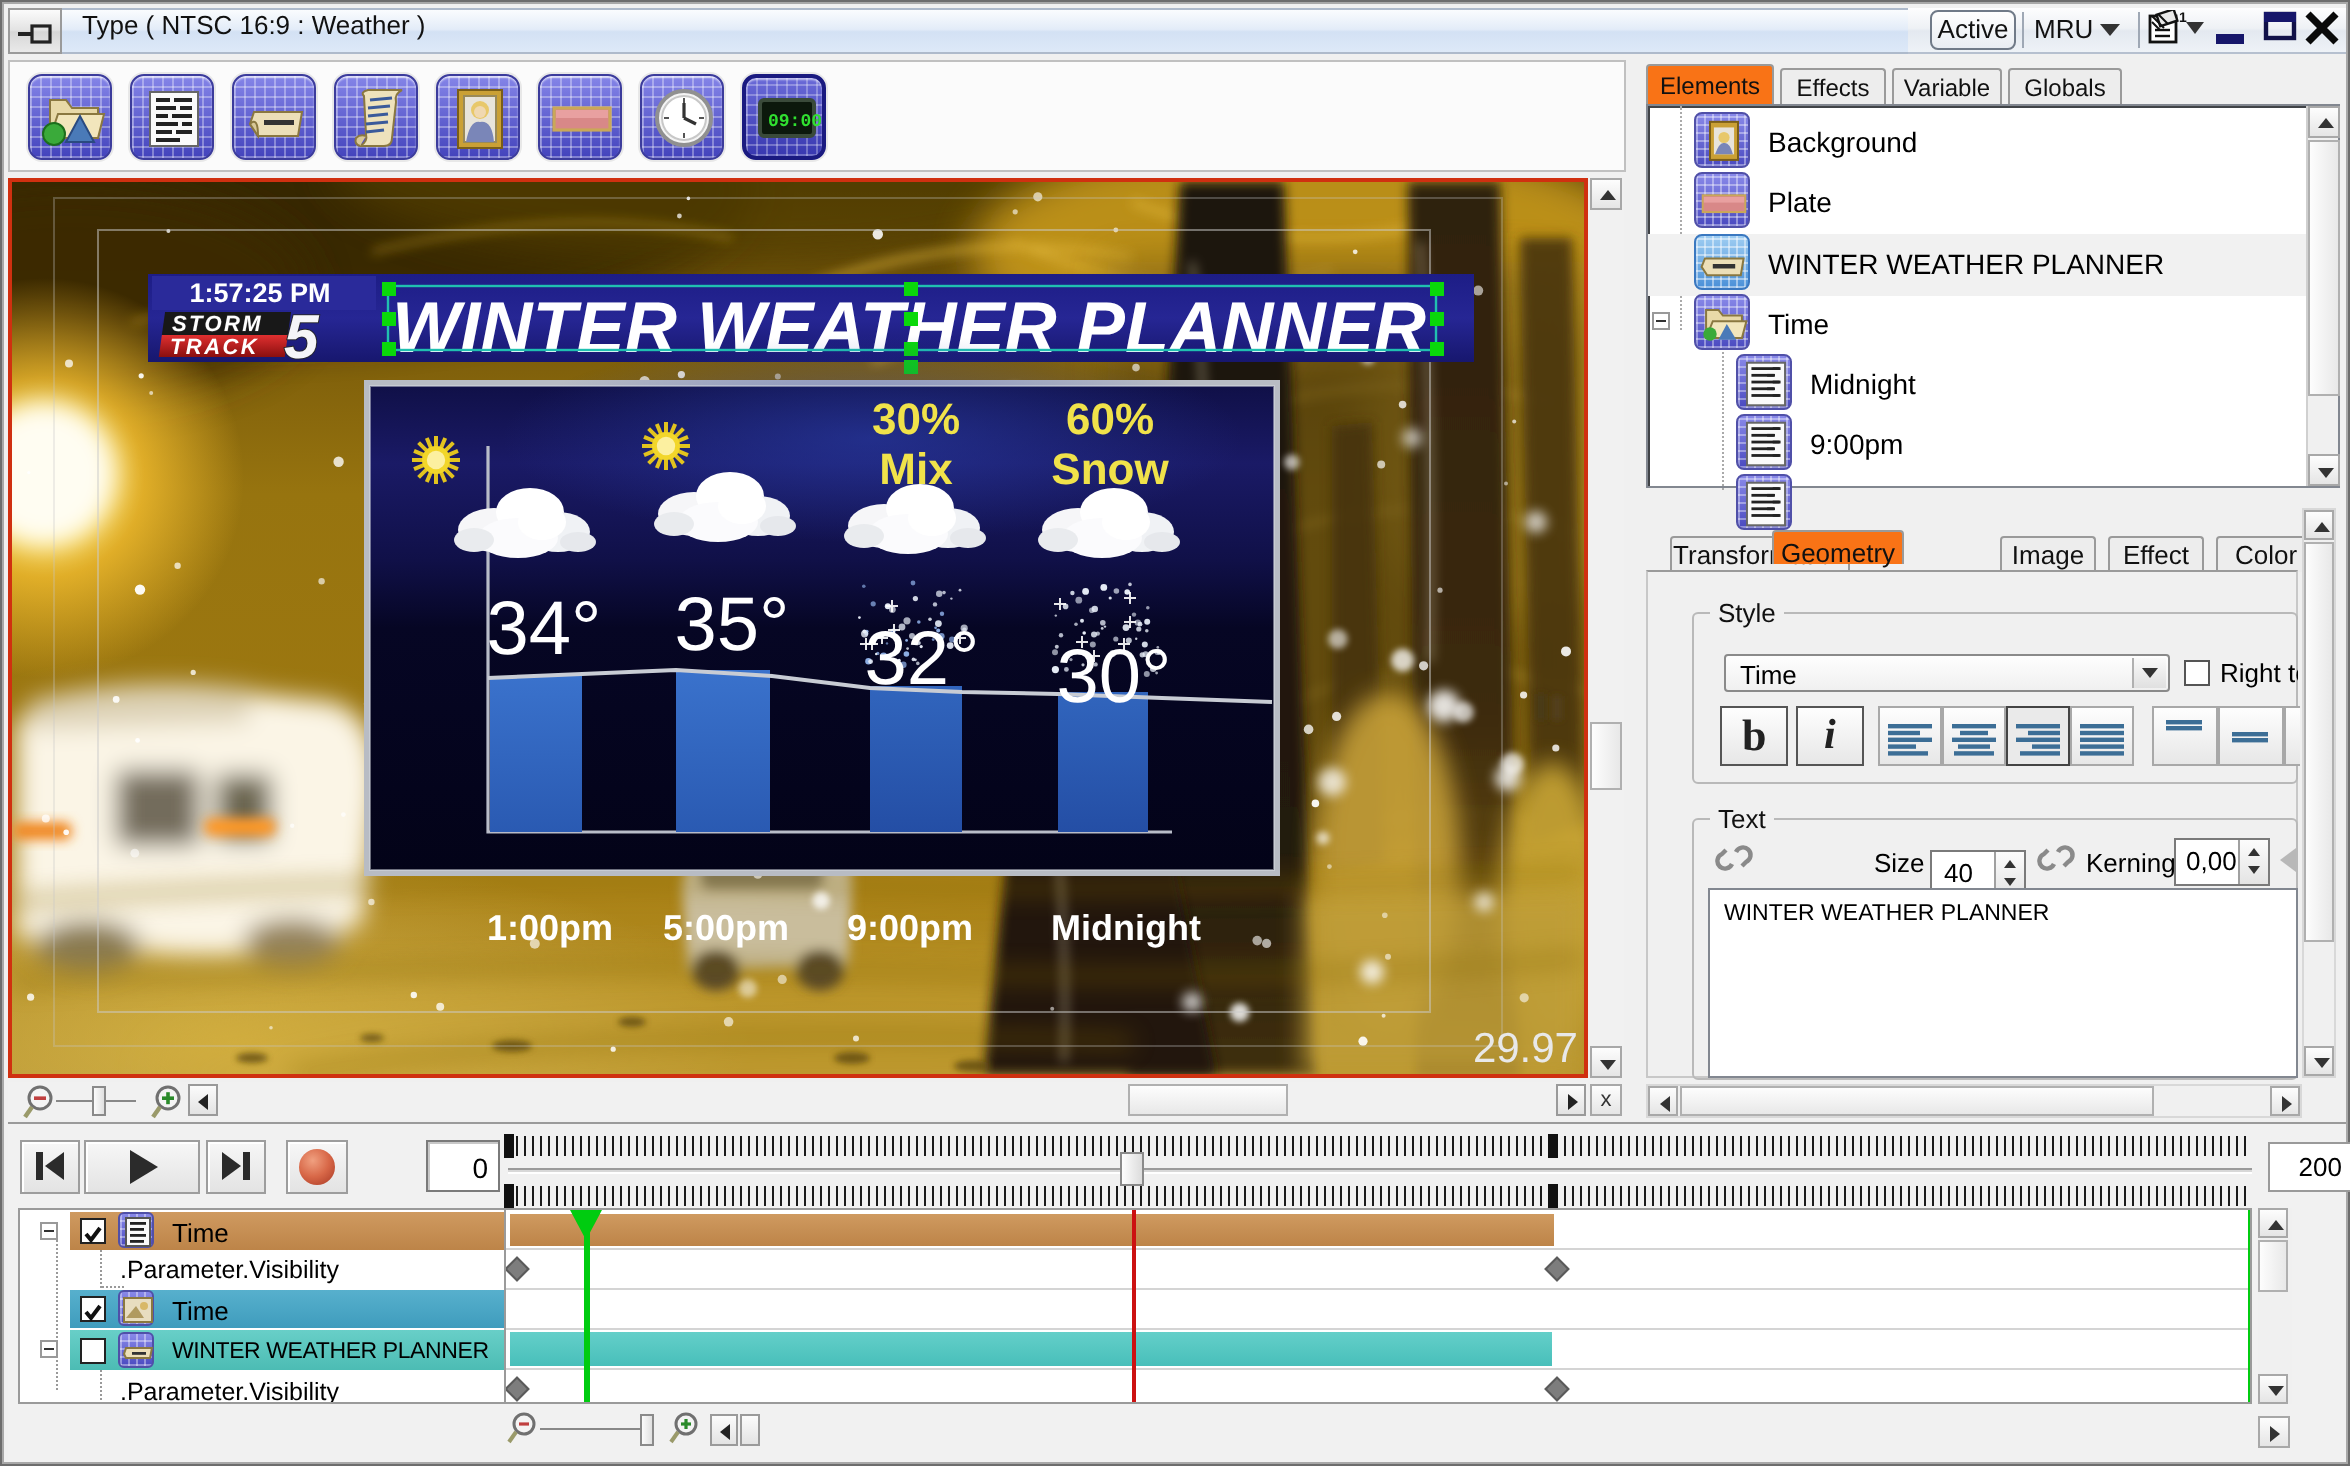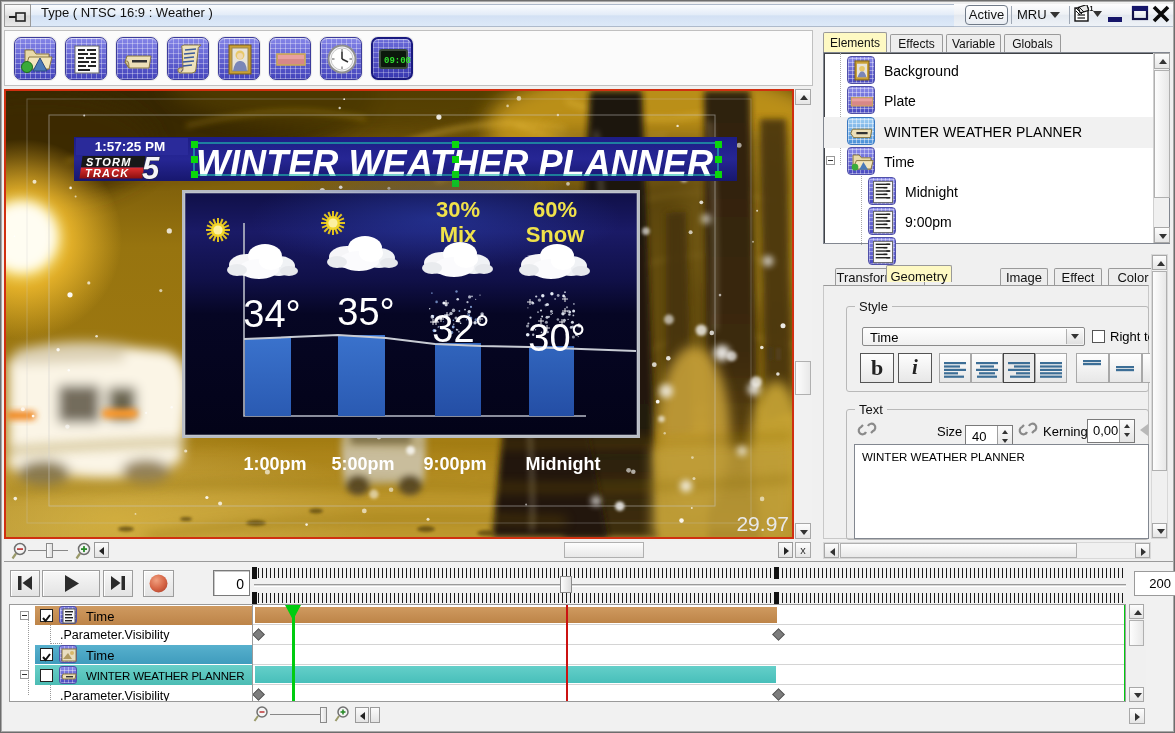--- a/index.html
+++ b/index.html
@@ -37,21 +37,21 @@
 .tbtn svg { position:absolute; left:0; top:0; }
 
 
 #canvasbox { left:3px; top:88px; width:790px; height:450px; border:2px solid #d03010; background:#6b4e08; }
 #cv { position:absolute; left:0; top:0; }
 .arr { position:absolute; width:0; height:0; }
 
 
 .tab { position:absolute; font-size:12px; color:#111; text-align:center;
   border:1px solid #9a9a9a; border-bottom:none; background:#ededed; border-radius:2px 2px 0 0;}
-.tab.active { background:#fef9c3; }
+.tab.active { background:#f97316; }
 #elemlist { left:822px; top:51px; width:347px; height:192px; background:#fff;
   border:1px solid #828790; box-shadow:inset 1px 1px 0 #404347; }
 .erow { position:absolute; font-size:14px; color:#000; white-space:nowrap; }
 .gicon { position:absolute; border-radius:4px; border:1px solid #5050a8;
   background:
    repeating-linear-gradient(90deg, rgba(255,255,255,0.38) 0 1px, transparent 1px 4px),
    repeating-linear-gradient(0deg, rgba(255,255,255,0.38) 0 1px, transparent 1px 4px),
    linear-gradient(#8989e9,#4a4ac0); }
 .gicon svg { position:absolute; left:0; top:0; }
 .group { position:absolute; border:1px solid #b9b9b9; border-radius:3px; }

